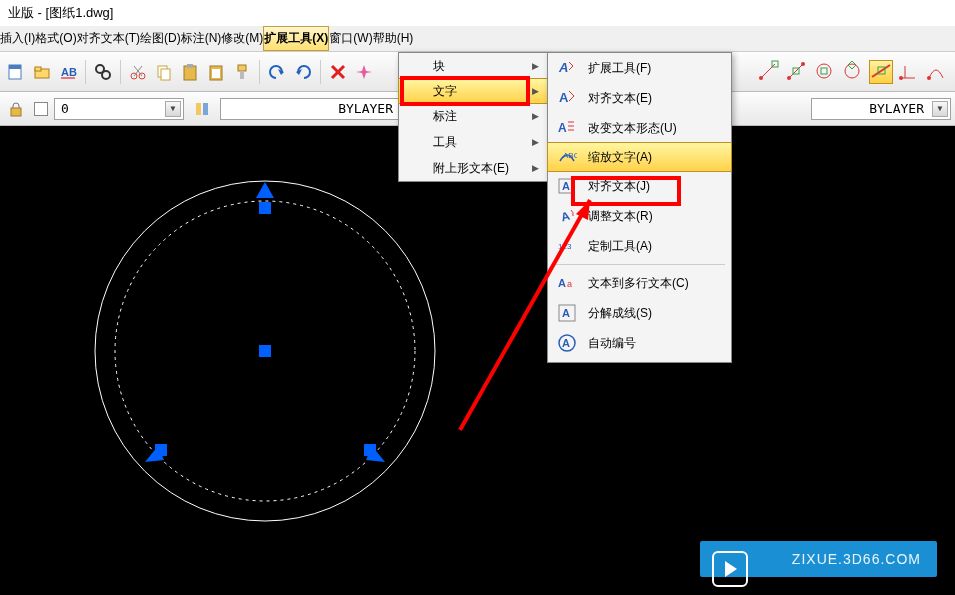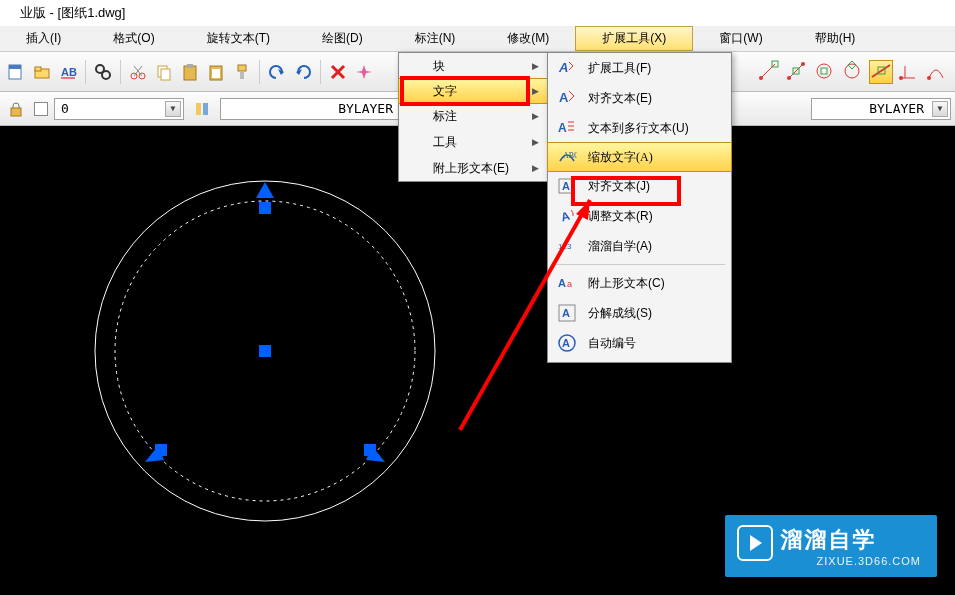--- a/index.html
+++ b/index.html
@@ -1,75 +1,75 @@
 <!DOCTYPE html>
 <html><head>
 <meta charset="utf-8">
 <style>
   * { box-sizing: border-box; margin: 0; padding: 0; }
   body { font-family: "Microsoft YaHei", sans-serif; font-size: 12px; background: #000; width: 955px; height: 595px; overflow: hidden; position: relative; }
   
-  .titlebar { background: #fff; height: 26px; padding: 4px 20px; color: #000; font-size: 13px; display: flex; align-items: center; }
+  .titlebar { background: #fff; height: 26px; padding: 4px 8px; color: #000; font-size: 13px; display: flex; align-items: center; }
   
   .menubar { background: #f0f0f0; height: 26px; display: flex; align-items: stretch; border-bottom: 1px solid #ccc; }
-  .menubar-item { padding: 5px 26px; cursor: default; color: #000; display: flex; align-items: center; }
-  .menubar-item.active { background: linear-gradient(#fff6cc, #ffe070); border: 1px solid #c0a040; }
+  .menubar-item { padding: 5px 0; cursor: default; color: #000; display: flex; align-items: center; }
+  .menubar-item.active { background: linear-gradient(#fff6cc, #ffe070); border: 1px solid #c0a040; font-weight: bold; }
   
   .toolbar { background: linear-gradient(#fdfdfd, #e8e8e8); height: 40px; display: flex; align-items: center; padding: 0 4px; gap: 2px; border-bottom: 1px solid #bbb; position: relative; }
   .tool-btn { width: 24px; height: 24px; display: flex; align-items: center; justify-content: center; cursor: default; }
   .sep { width: 1px; height: 24px; background: #ccc; margin: 0 3px; }
   
   .toolbar2 { background: linear-gradient(#fdfdfd, #e8e8e8); height: 34px; display: flex; align-items: center; padding: 0 4px; gap: 6px; border-bottom: 1px solid #bbb; position: relative; }
   .layer-swatch { width: 14px; height: 14px; border: 1px solid #888; background: #fff; }
   .combo { height: 22px; border: 1px solid #a0a0a0; background: #fff; display: flex; align-items: center; padding: 0 6px; min-width: 100px; font-family: monospace; font-size: 13px; position: relative; }
   .combo .dd { position: absolute; right: 2px; top: 2px; width: 16px; height: 16px; background: linear-gradient(#f8f8f8,#d8d8d8); border: 1px solid #aaa; display: flex; align-items: center; justify-content: center; font-size: 8px; color: #444; }
   
   .canvas { position: absolute; left: 0; top: 126px; right: 0; bottom: 0; background: #000; }
   
   
   .menu-dd { position: absolute; background: #f4f4f4; border: 1px solid #888; box-shadow: 2px 2px 6px rgba(0,0,0,.3); z-index: 100; }
   .menu-dd .mi { height: 26px; display: flex; align-items: center; padding: 0 28px 0 34px; color: #000; position: relative; cursor: default; white-space: nowrap; }
   .menu-dd .mi .arrow { position: absolute; right: 8px; font-size: 9px; color: #555; }
-  .menu-dd .mi.hl { background: linear-gradient(#fff6a0, #ffd24a); border: 1px solid #c09020; margin: -1px; font-family: Liberation Serif, serif; }
+  .menu-dd .mi.hl { background: linear-gradient(#fff6a0, #ffd24a); border: 1px solid #c09020; margin: -1px; }
   
   .submenu { left: 547px; top: 52px; width: 185px; padding-bottom: 4px; }
   .submenu .mi { height: 30px; padding-left: 40px; }
   .submenu .icn { position: absolute; left: 8px; width: 22px; height: 22px; display: flex; align-items: center; justify-content: center; }
   .submenu .divider { height: 1px; background: #ccc; margin: 3px 6px; }
   
   
   .redbox { position: absolute; border: 4px solid #ff0000; z-index: 200; pointer-events: none; }
   
   
   .red-arrow { position: absolute; z-index: 150; pointer-events: none; }
   
   
   .watermark { position: absolute; right: 18px; bottom: 18px; background: #1a8fd4; color: #fff; padding: 10px 16px 10px 56px; border-radius: 2px; }
   .watermark .wtitle { font-size: 22px; font-weight: bold; letter-spacing: 2px; }
-  .watermark .wsub { font-size: 11px; letter-spacing: 1px; opacity: .9; margin-left: 36px; }
+  .watermark .wsub { font-size: 14px; letter-spacing: 1px; opacity: .9; margin-left: 36px; }
   .watermark .play { position: absolute; left: 12px; top: 10px; width: 36px; height: 36px; border: 2px solid #fff; border-radius: 6px; display: flex; align-items: center; justify-content: center; }
   .watermark .play::after { content: ""; border-left: 12px solid #fff; border-top: 8px solid transparent; border-bottom: 8px solid transparent; margin-left: 3px; }
   
   
   .toolbar .right-tools { position: absolute; right: 6px; top: 8px; display: flex; gap: 4px; align-items: center; }
   .rtool { width: 24px; height: 24px; }
   .rtool.active { background: linear-gradient(#fff0a0,#ffcf40); border: 1px solid #c09020; }
   
 </style>
 </head>
 <body>
 
 <div class="titlebar">
   <span>业版 - [图纸1.dwg]</span>
 </div>
 
 <div class="menubar">
   <div class="menubar-item">插入(I)</div>
   <div class="menubar-item">格式(O)</div>
-  <div class="menubar-item">旋转文本(T)</div>
+  <div class="menubar-item">对齐文本(T)</div>
   <div class="menubar-item">绘图(D)</div>
   <div class="menubar-item">标注(N)</div>
   <div class="menubar-item">修改(M)</div>
   <div class="menubar-item active">扩展工具(X)</div>
   <div class="menubar-item">窗口(W)</div>
   <div class="menubar-item">帮助(H)</div>
 </div>
 
 <div class="toolbar">
   <div class="tool-btn">
@@ -279,21 +279,21 @@
       </span>
     <span>对齐文本(E)</span>
   </div>
   <div class="mi">
     <span class="icn">
         <svg width="20" height="20">
           <text x="1" y="14" font-size="12" font-weight="bold" fill="#2a5db8">A</text>
           <path d="M11 4 h6 M11 8 h6 M11 12 h6" stroke="#d33"></path>
         </svg>
       </span>
-    <span>文本到多行文本(U)</span>
+    <span>改变文本形态(U)</span>
   </div>
   <div class="mi hl">
     <span class="icn">
         <svg width="20" height="20">
           <path d="M3 14 Q10 2 17 14" fill="none" stroke="#2a5db8" stroke-width="1.5"></path>
           <text x="6" y="11" font-size="8" fill="#2a5db8">ABC</text>
         </svg>
       </span>
     <span>缩放文字(A)</span>
   </div>
@@ -314,31 +314,31 @@
         </svg>
       </span>
     <span>调整文本(R)</span>
   </div>
   <div class="mi">
     <span class="icn">
         <svg width="20" height="20">
           <text x="1" y="13" font-size="8" fill="#2a5db8">123</text>
         </svg>
       </span>
-    <span>溜溜自学(A)</span>
+    <span>定制工具(A)</span>
   </div>
   <div class="divider"></div>
   <div class="mi">
     <span class="icn">
         <svg width="20" height="20">
           <text x="1" y="14" font-size="11" font-weight="bold" fill="#2a5db8">A</text>
           <text x="10" y="14" font-size="9" fill="#d33">a</text>
         </svg>
       </span>
-    <span>附上形文本(C)</span>
+    <span>文本到多行文本(C)</span>
   </div>
   <div class="mi">
     <span class="icn">
         <svg width="20" height="20">
           <rect x="2" y="2" width="16" height="16" fill="none" stroke="#888"></rect>
           <text x="5" y="14" font-size="11" font-weight="bold" fill="#2a5db8">A</text>
         </svg>
       </span>
     <span>分解成线(S)</span>
   </div>
@@ -376,15 +376,14 @@
     </div>
 </div>
 <div style="position:absolute; left:625px; top:58px; width:100px; z-index:50">
   <div class="combo" style="width:100px">
       <div class="dd">▼</div>
     </div>
 </div>
 
 <div class="watermark">
   <div class="play"></div>
-  <div class="wtitle">溜溜自学</div>
   <div class="wsub">ZIXUE.3D66.COM</div>
 </div>
 
 </body></html>

